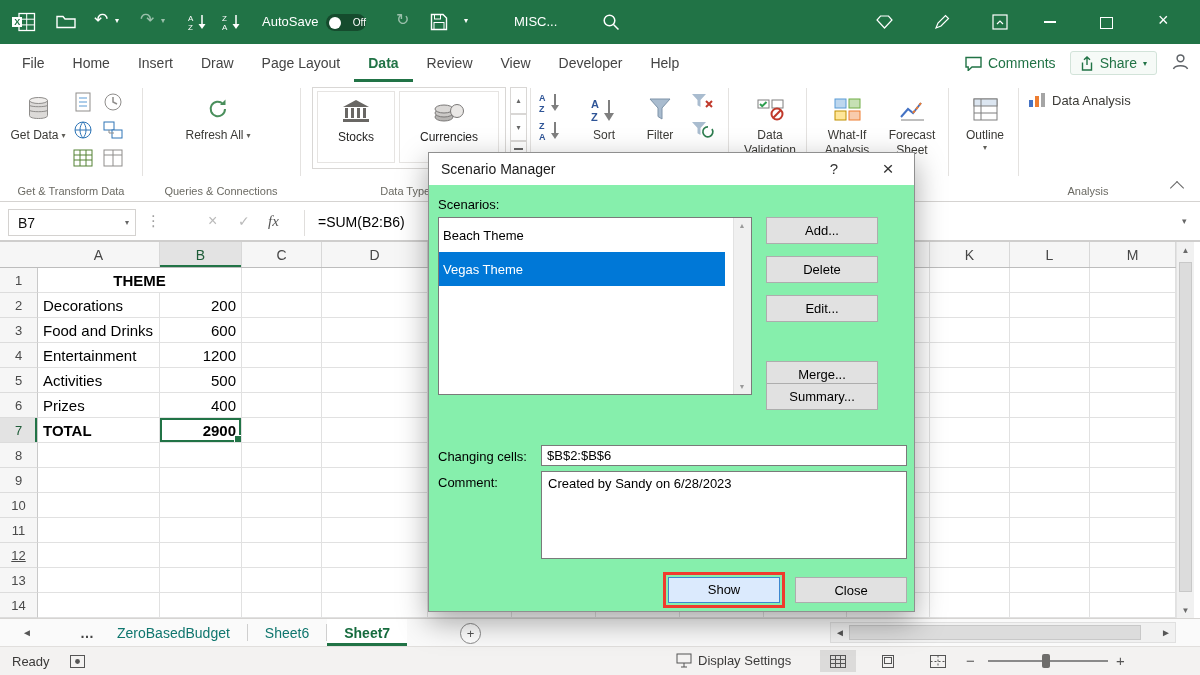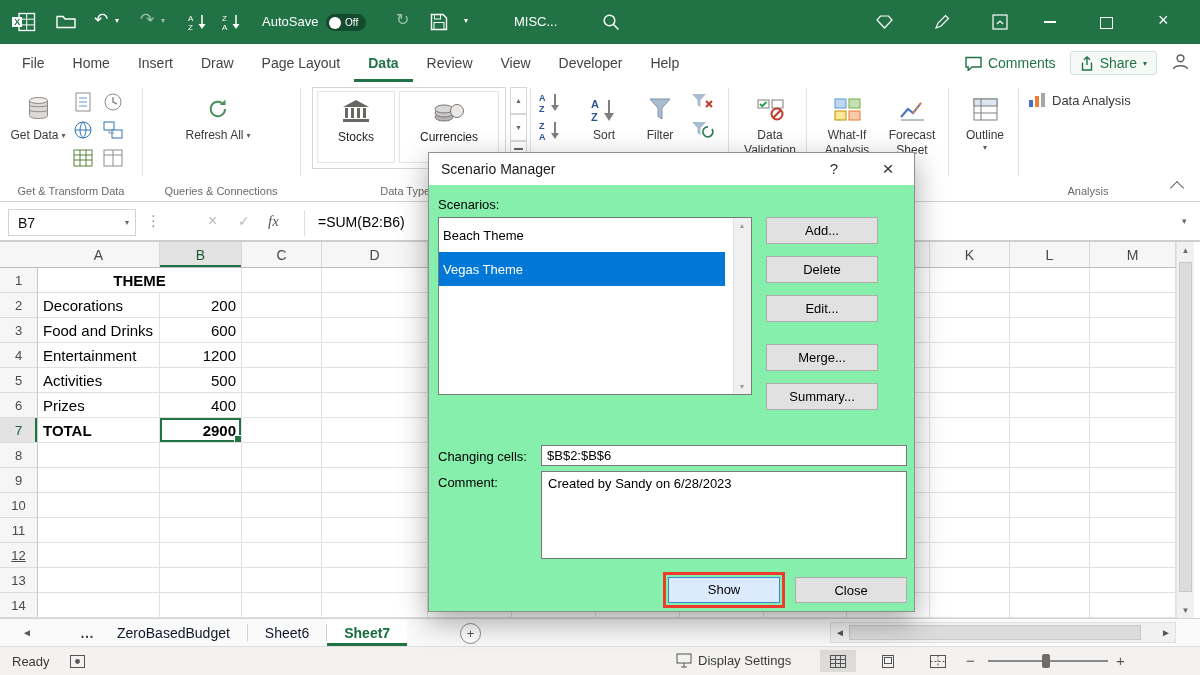--- a/index.html
+++ b/index.html
@@ -7,21 +7,21 @@
        font-family:"Liberation Sans","DejaVu Sans",sans-serif;font-size:13px;color:#252423}
   
   .titlebar{position:absolute;left:0;top:0;width:1200px;height:44px;background:#217346}
   .tb{position:absolute;display:flex;align-items:center;justify-content:center;color:#fff}
   .tb.glyph{font-size:16px;line-height:1}
   .dim{opacity:.55}
   .tb.label{font-size:13px;white-space:nowrap}
   .toggle{position:absolute;width:40px;height:17px;border-radius:9px;background:rgba(0,0,0,.35);
           display:flex;align-items:center;color:#fff;font-size:10px}
   .toggle .knob{width:12px;height:12px;border-radius:50%;background:#fff;margin-left:3px}
-  .toggle .tstate{margin-left:4px}
+  .toggle .tstate{margin-left:12px}
   .minbar{display:block;width:12px;height:2px;background:#fff}
   .maxbox{display:block;width:11px;height:10px;border:1.5px solid #fff}
   
   .ribbon-tabs{position:absolute;left:0;top:44px;width:1200px;height:38px;background:#fff;display:flex;align-items:stretch;padding-left:8px;box-sizing:border-box}
   .rtab{display:flex;align-items:center;padding:0 14px;font-size:14px;color:#444;white-space:nowrap}
   .rtab.active{color:#217346;font-weight:600;box-shadow:inset 0 -3px 0 #217346}
   .tabbar-right{position:absolute;right:10px;top:0;height:38px;display:flex;align-items:center;gap:14px}
   .comments,.share{display:flex;align-items:center;gap:6px;color:#217346;font-size:14px}
   .share{border:1px solid #d2e3d9;background:#f6faf7;border-radius:3px;padding:3px 9px}
   
@@ -63,21 +63,21 @@
   .cell.selected{box-shadow:inset 0 0 0 2px #217346;z-index:3;background:#fff}
   .cell.selected::after{content:"";position:absolute;right:-1px;bottom:-1px;width:6px;height:6px;background:#217346;border:1px solid #fff;box-sizing:content-box}
   
   #vscroll{position:absolute;left:1176px;top:242px;width:18px;height:376px;background:#f1f1f1;border-left:1px solid #e3e3e3;box-sizing:border-box}
   .varrow{position:absolute;left:0;width:17px;height:16px;display:flex;align-items:center;justify-content:center;font-size:8px;color:#6a6a6a}
   .vthumb{position:absolute;left:2px;top:20px;width:13px;height:330px;background:#dcdcdc;border:1px solid #c8c8c8;box-sizing:border-box}
   
   #sheetbar{position:absolute;left:0;top:618px;width:1200px;height:28px;background:#fafafa;border-top:1px solid #d6d4d2;box-sizing:border-box}
   .sglyph{position:absolute;top:0;height:27px;display:flex;align-items:center;font-size:10px;color:#565656}
   #stabs{position:absolute;left:100px;top:0;height:27px;display:flex;align-items:stretch}
-  .stab{display:flex;align-items:center;padding:0 17px;font-size:14px;color:#0f172a;white-space:nowrap}
+  .stab{display:flex;align-items:center;padding:0 17px;font-size:14px;color:#0f766e;white-space:nowrap}
   .stab.active{background:#fff;color:#156b3d;font-weight:bold;box-shadow:inset 0 -3px 0 #217346}
   .tsep{width:1px;background:#cfcfcf;margin:5px 0}
   #addsheet{position:absolute;left:460px;top:4px;width:19px;height:19px;border:1px solid #8a8a8a;border-radius:50%;display:flex;align-items:center;justify-content:center;font-size:13px;color:#555;background:#fff}
   #hscroll{position:absolute;left:830px;top:3px;width:346px;height:21px;background:#f1f1f1;border:1px solid #e0e0e0;box-sizing:border-box}
   #hscroll .sglyph{height:19px}
   .hthumb{position:absolute;left:18px;top:2px;height:15px;width:292px;background:#dcdcdc;border:1px solid #c8c8c8;box-sizing:border-box}
   
   #statusbar{position:absolute;left:0;top:646px;width:1200px;height:29px;background:#f3f2f1;border-top:1px solid #e1dfdd;box-sizing:border-box;font-size:13px;color:#3b3a39}
   .sb{position:absolute;display:flex;align-items:center;gap:6px;white-space:nowrap}
   .viewbtn{position:absolute;top:3px;width:36px;height:22px;display:flex;align-items:center;justify-content:center}
@@ -762,17 +762,17 @@
     <div class="dlg-input" style="left:112px;top:292px;width:366px;height:21px">$B$2:$B$6</div>
     <span class="dlg-label" style="left:9px;top:322px">Comment:</span>
     <div class="dlg-input" id="comment-box" style="left:112px;top:318px;width:366px;height:88px">Created by Sandy on 6/28/2023</div>
     <div id="show-wrap">
       <span id="show-btn">Show</span>
     </div>
     <div class="dlg-btn" id="close-btn">Close</div>
   <div class="dlg-btn" style="left: 337px; top: 64px;">Add...</div>
       <div class="dlg-btn" style="left: 337px; top: 103px;">Delete</div>
       <div class="dlg-btn" style="left: 337px; top: 142px;">Edit...</div>
-      <div class="dlg-btn" style="left: 337px; top: 191px;">Merge...</div>
+      <div class="dlg-btn" style="left: 337px; top: 208px;">Merge...</div>
       <div class="dlg-btn" style="left: 337px; top: 230px;">Summary...</div>
     </div>
 
 </div>
 
 </body></html>

